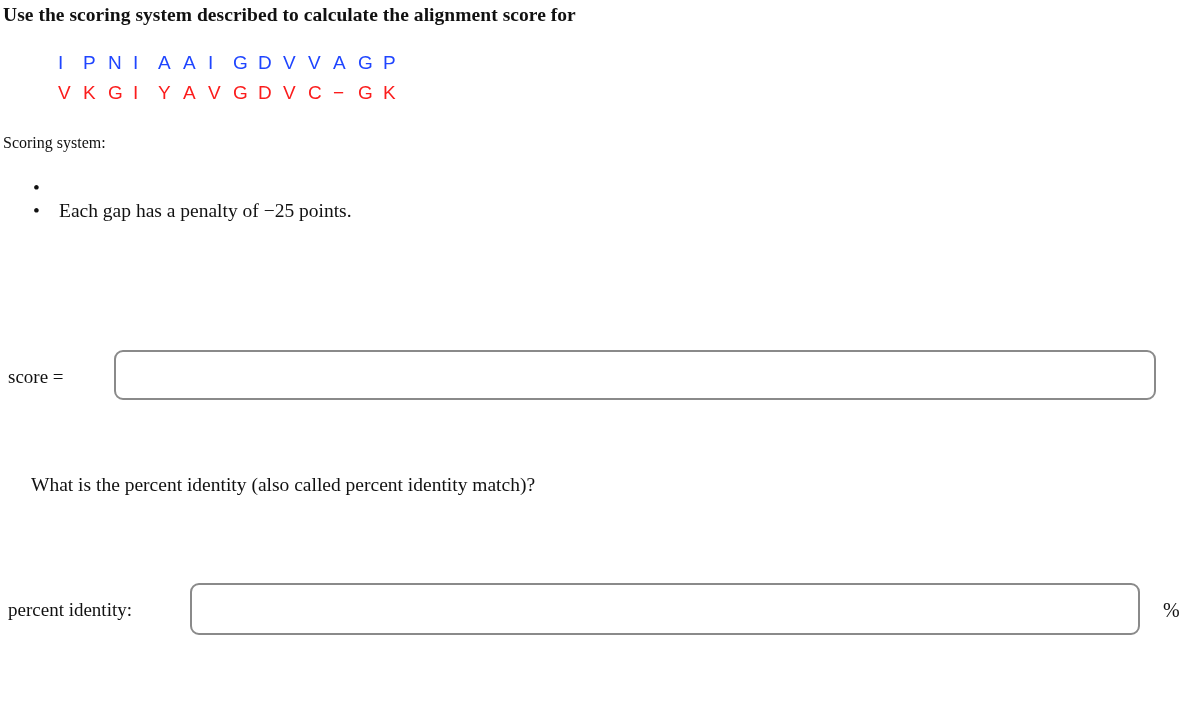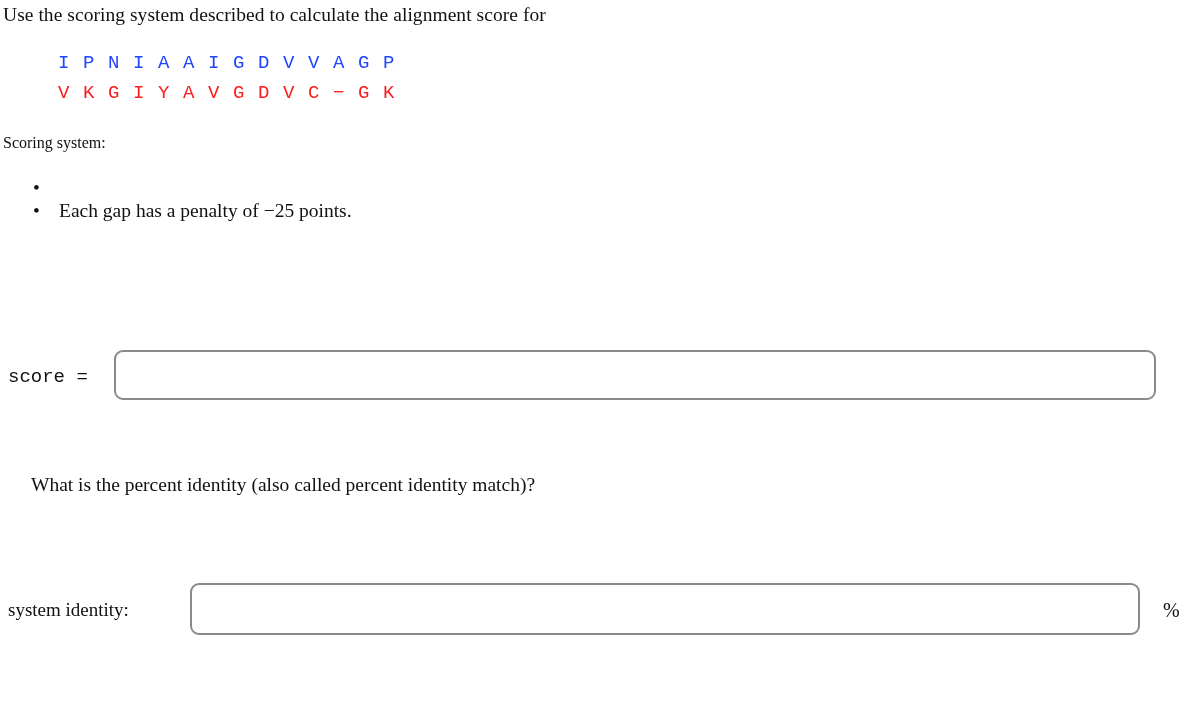--- a/index.html
+++ b/index.html
@@ -18,29 +18,30 @@
   .abs { position: absolute; }
 
   
   #prompt-line {
     left: 3px;
     top: 3px;
     font-size: 19.5px;
     line-height: 24px;
     white-space: nowrap;
     letter-spacing: 0.05px;
+    font-weight: bold;
   }
 
   
   #alignment-block {
     left: 58px;
     top: 48px;
   }
   .seq-row {
-    font-family: Liberation Mono, monospace;
+    font-family: Liberation Sans, sans-serif;
     font-size: 19px;
     line-height: 30px;
     white-space: nowrap;
   }
   .seq-row .res {
     display: inline-block;
     width: 25px;
     text-align: left;
   }
   #seq-top { color: #1f45ff; }
@@ -85,21 +86,20 @@
     width: 1180px;
     height: 54px;
   }
   #score-label {
     position: absolute;
     left: 8px;
     top: 16px;
     font-size: 19px;
     line-height: 22px;
     white-space: nowrap;
-    font-family: Liberation Mono, monospace;
   }
   #score-input {
     position: absolute;
     left: 114px;
     top: 0px;
     width: 1042px;
     height: 50px;
     box-sizing: border-box;
     border: 2px solid #8a8a8a;
     border-radius: 9px;
@@ -183,16 +183,16 @@
 </ul>
 
 <div class="abs" id="score-row">
   <span id="score-label">score =</span>
   <input id="score-input" type="text" placeholder="" style="">
 </div>
 
 <div class="abs" id="percent-question">What is the percent identity (also called percent identity match)?</div>
 
 <div class="abs" id="percent-row">
-  <span id="percent-label">system identity:</span>
+  <span id="percent-label">percent identity:</span>
   <input id="percent-input" type="text" placeholder="" style="">
   <span id="percent-sign">%</span>
 </div>
 
 </body></html>

